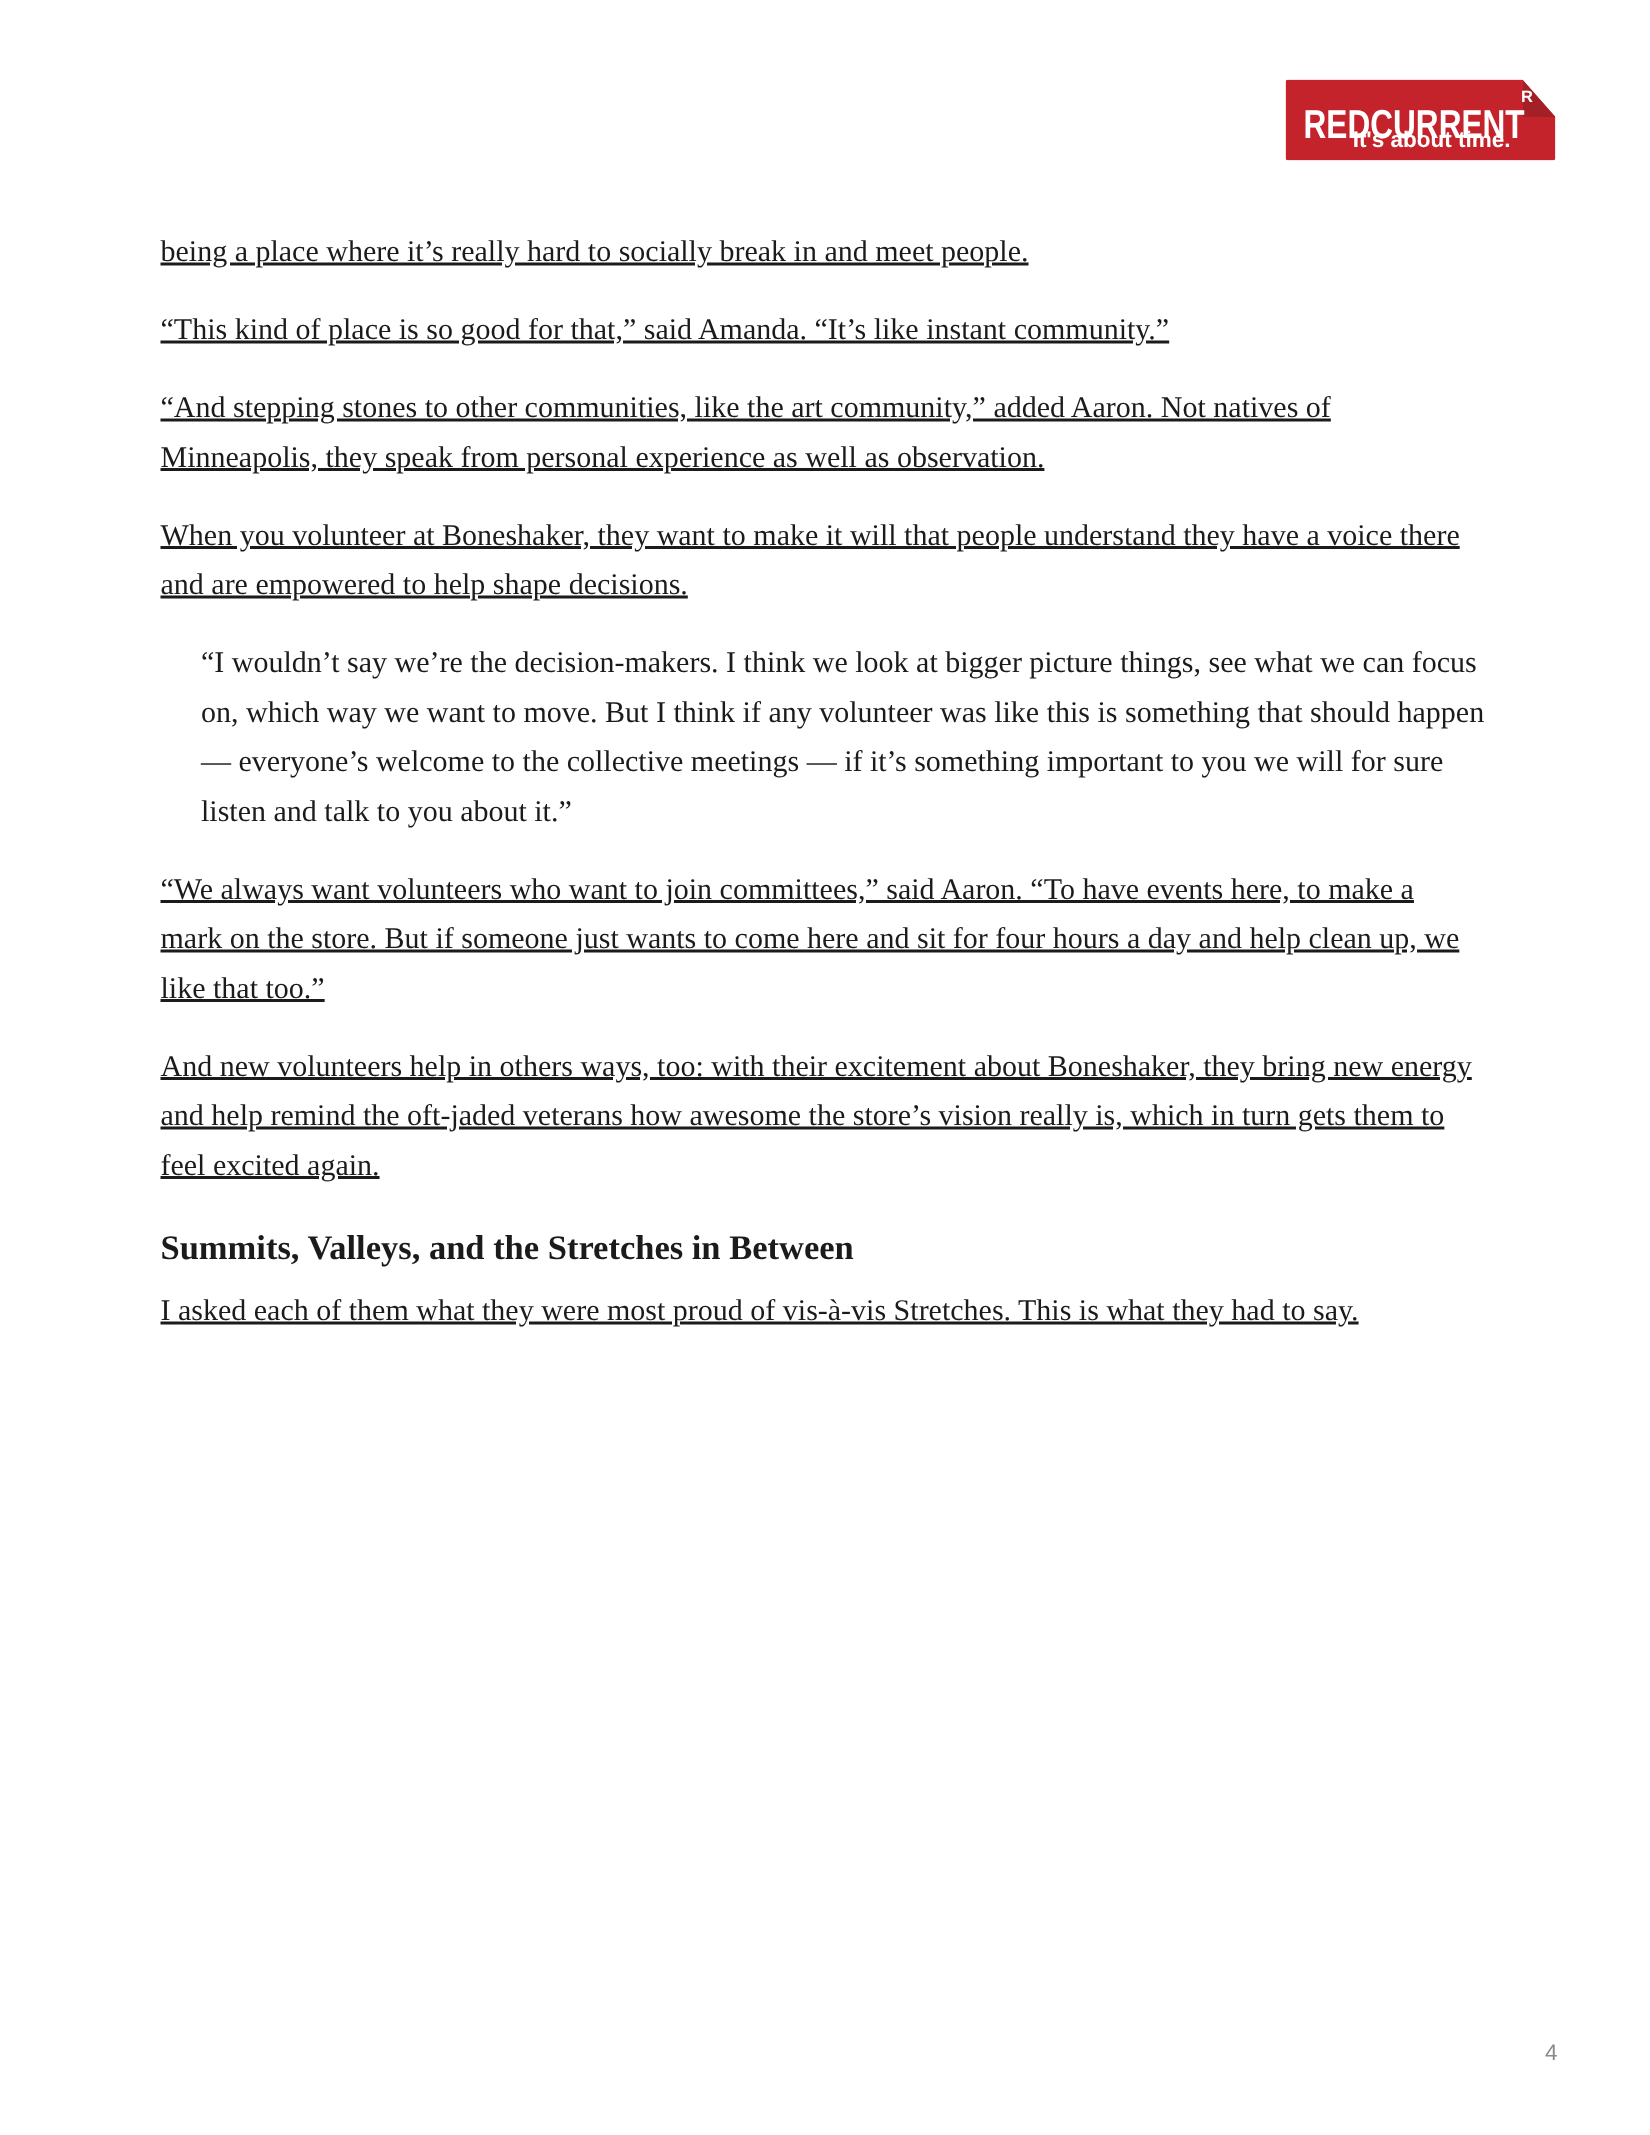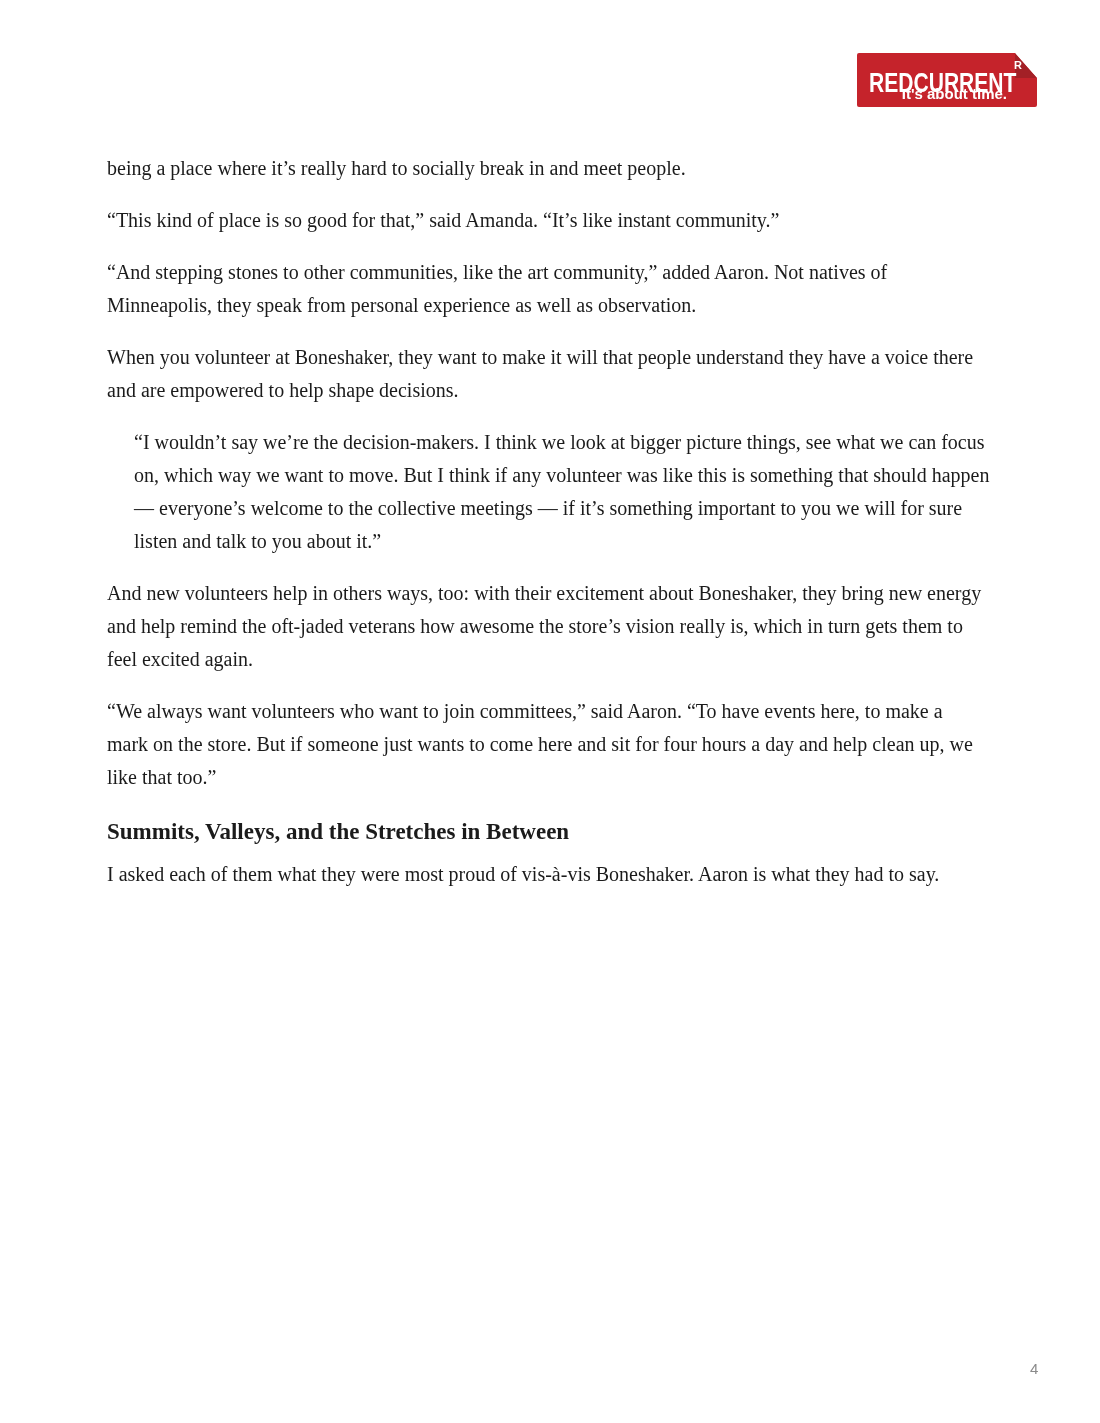--- a/index.html
+++ b/index.html
@@ -74,21 +74,21 @@
 
   
   .content {
     position: absolute;
     left: 107px;
     top: 152px;
     width: 887px;
     font-size: 20px;
     line-height: 33px;
   }
-  .content p { margin: 0 12px 19px 0; }
+  .content p { margin: 0 12px 19px 0; text-decoration: underline; }
   .content blockquote { margin: 0 0 19px 27px; }
   .content h2 {
     font-size: 23px;
     line-height: 38px;
     font-weight: bold;
     margin: 14px 0 7px 0;
   }
   .speaker { text-decoration: underline; text-underline-offset: 3px; }
 
   
@@ -114,21 +114,21 @@
       <div class="logo-tagline">It's about time.</div>
     </div>
   </div>
 
   <div class="content">
     <p>being a place where it’s really hard to socially break in and meet people.</p>
     <p>“This kind of place is so good for that,” said Amanda. “It’s like instant community.”</p>
     <p>“And stepping stones to other communities, like the art community,” added Aaron. Not natives of Minneapolis, they speak from personal experience as well as observation.</p>
     <p>When you volunteer at Boneshaker, they want to make it will that people understand they have a voice there and are empowered to help shape decisions.</p>
     <blockquote>“I wouldn’t say we’re the decision-makers. I think we look at bigger picture things, see what we can focus on, which way we want to move. But I think if any volunteer was like this is something that should happen — everyone’s welcome to the collective meetings — if it’s something important to you we will for sure listen and talk to you about it.”</blockquote>
+    <p>“We always want volunteers who want to join committees,” said Aaron. “To have events here, to make a mark on the store. But if someone just wants to come here and sit for four hours a day and help clean up, we like that too.”</p>
     <p>And new volunteers help in others ways, too: with their excitement about Boneshaker, they bring new energy and help remind the oft-jaded veterans how awesome the store’s vision really is, which in turn gets them to feel excited again.</p>
-    <p>“We always want volunteers who want to join committees,” said Aaron. “To have events here, to make a mark on the store. But if someone just wants to come here and sit for four hours a day and help clean up, we like that too.”</p>
     <h2>Summits, Valleys, and the Stretches in Between</h2>
-    <p>I asked each of them what they were most proud of vis-à-vis Boneshaker. Aaron is what they had to say.</p>
+    <p>I asked each of them what they were most proud of vis-à-vis Stretches. This is what they had to say.</p>
   </div>
 
   <div class="page-number">4</div>
 
 </div>
 
 </body></html>

